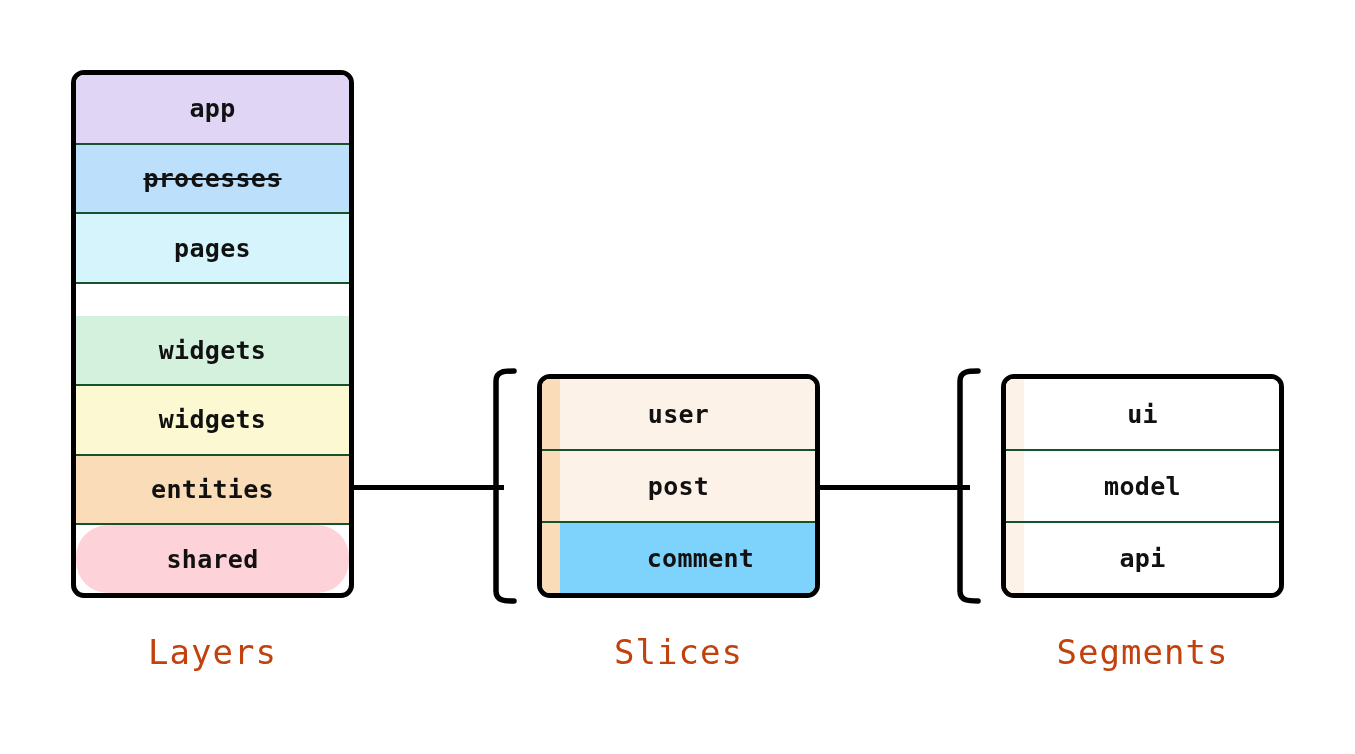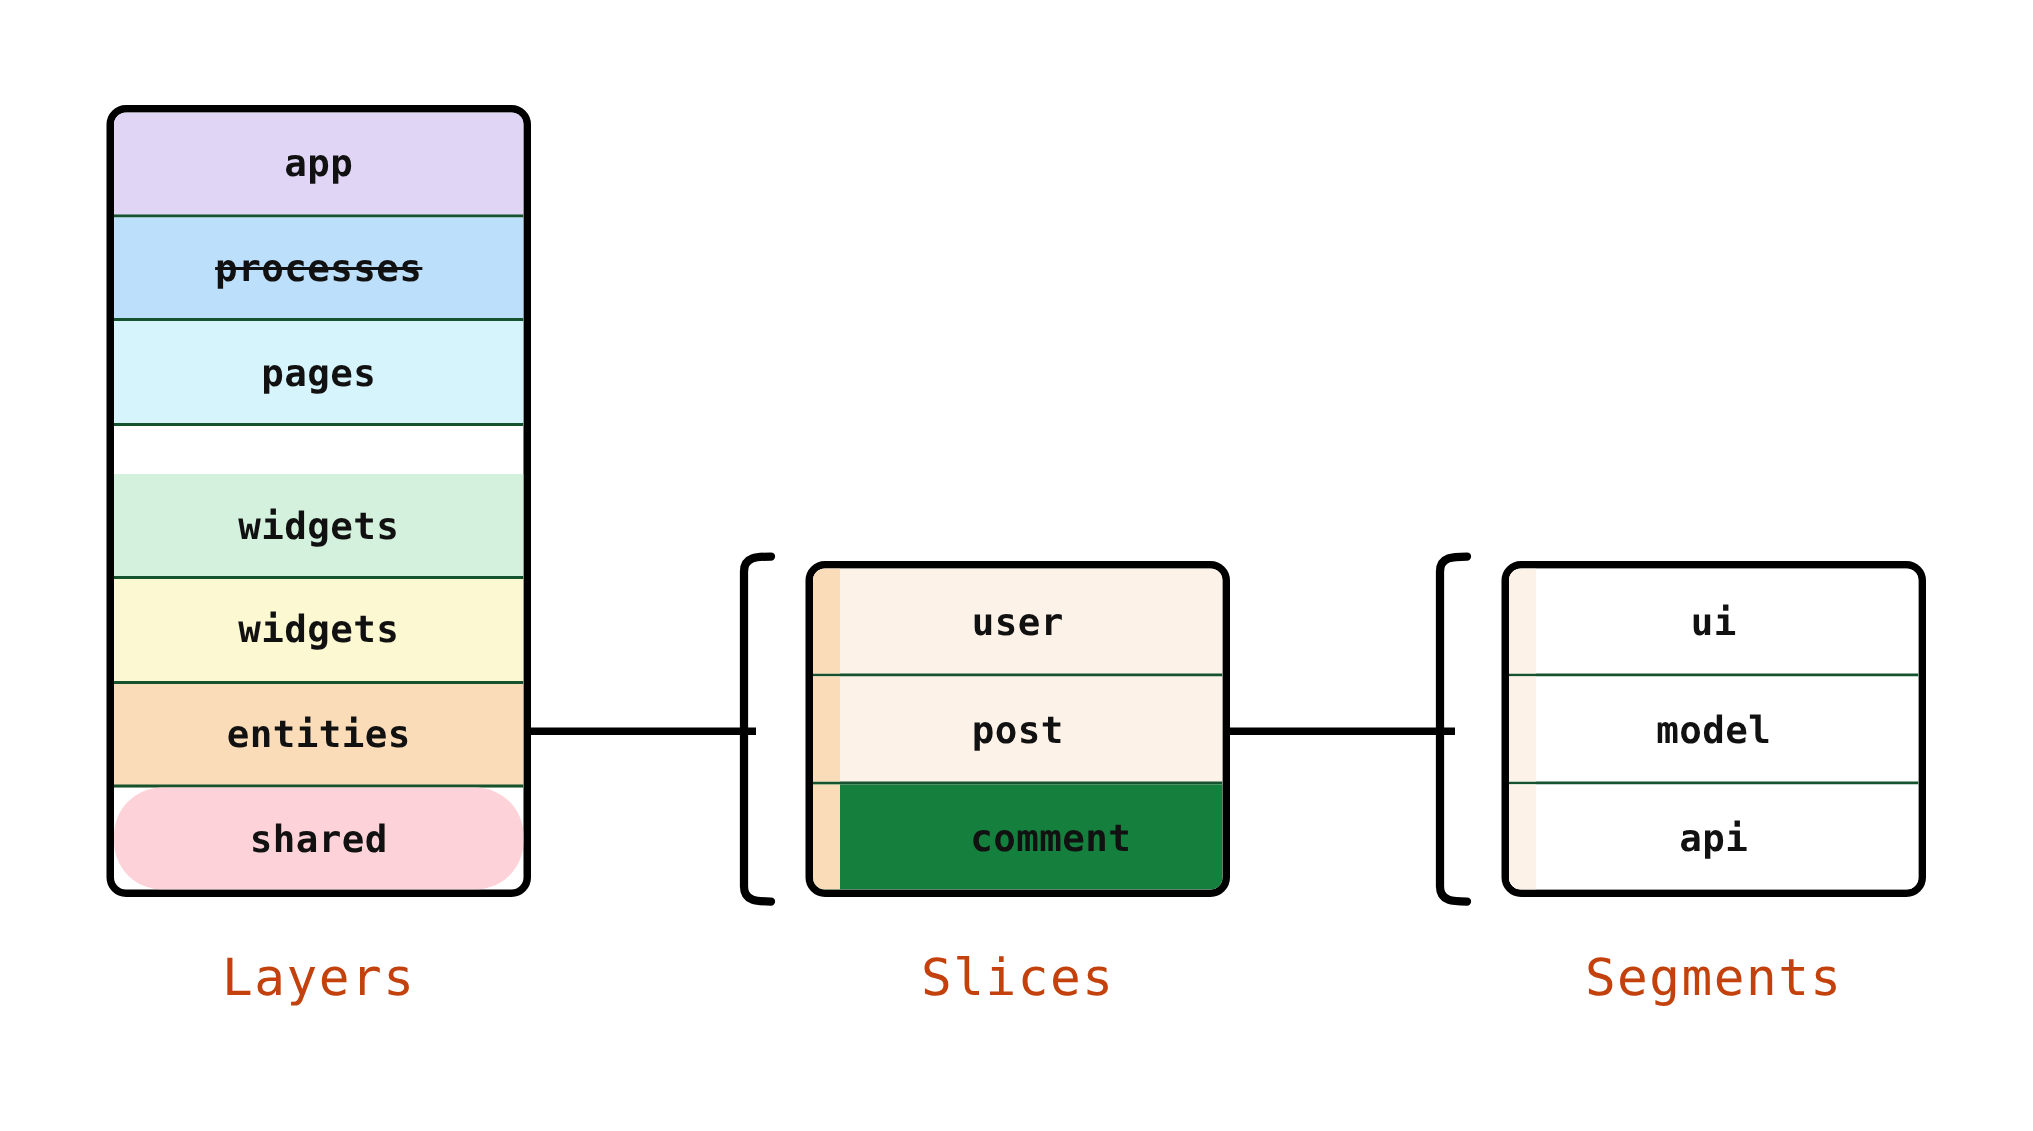--- a/index.html
+++ b/index.html
@@ -169,21 +169,21 @@
 
   <div class="stack" id="slices-stack">
     <div class="row" style="background: rgb(253, 242, 232);">
       <span class="accent" style="background: rgb(250, 220, 184);"></span>
       <span class="row-label">user</span>
     </div>
     <div class="row" style="background: rgb(253, 242, 232); text-align: center;">
       <span class="accent" style="background: rgb(250, 220, 184);"></span>
       <span class="row-label">post</span>
     </div>
-    <div class="row" style="background: #15803d; padding-left: 44px;">
+    <div class="row" style="background: #7dd3fc; padding-left: 44px;">
       <span class="accent" style="background: rgb(250, 220, 184);"></span>
       <span class="row-label">comment</span>
     </div>
   </div>
 
   <div class="connector" id="connector-slices-segments"></div>
 
   <div class="bracket" id="bracket-segments">
     <svg width="26" height="236" viewBox="0 0 26 236" fill="none" xmlns="http://www.w3.org/2000/svg" aria-hidden="true">
       <path d="M22 3 C13 3 4 3 4 13 L4 223 C4 233 13 233 22 233" stroke="#000000" stroke-width="5.5" stroke-linecap="round" stroke-linejoin="round" fill="none"></path>

